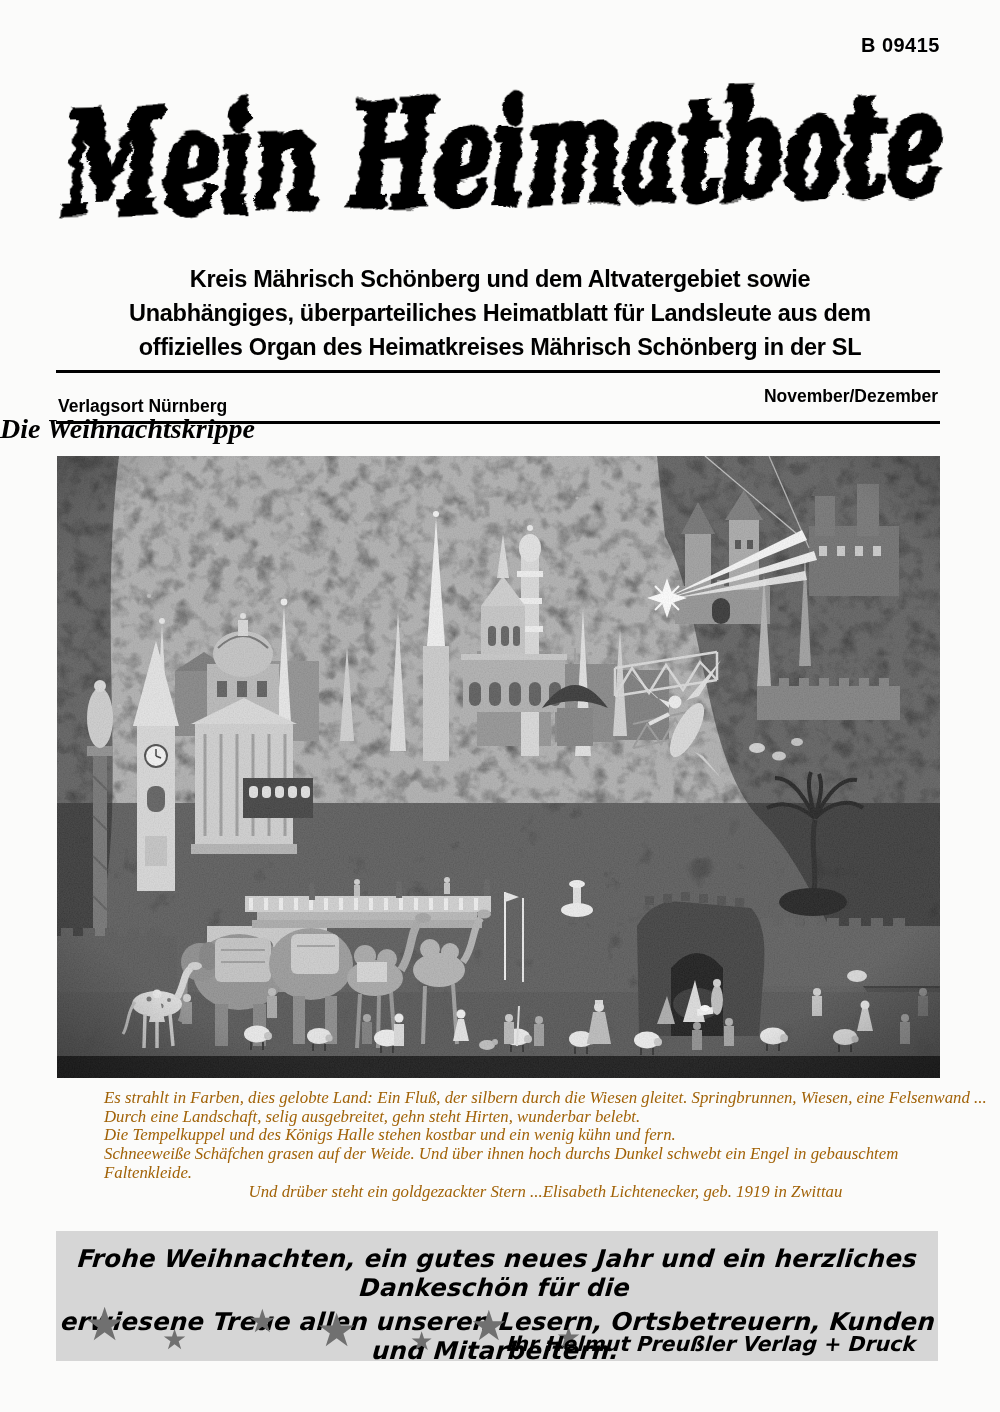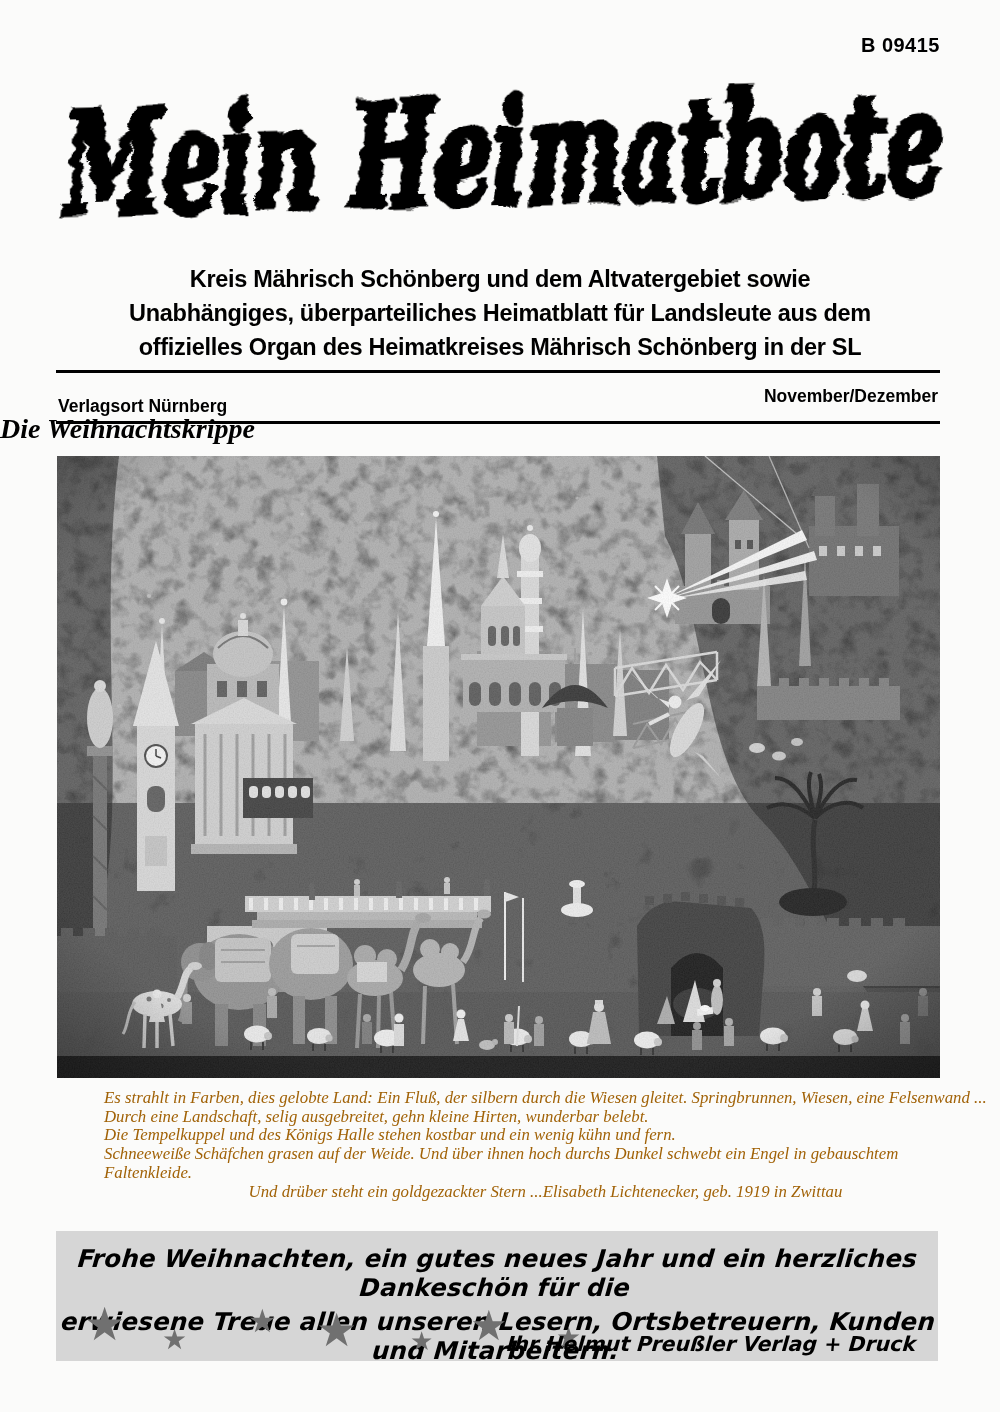--- a/index.html
+++ b/index.html
@@ -509,21 +509,21 @@
           <rect x="427" y="429" width="6" height="11" fill="#5c5c5c"></rect>
       </g>
 
       <rect x="0" y="0" width="883" height="622" filter="url(#grain)"></rect>
       <rect x="0" y="0" width="883" height="622" fill="url(#vign)"></rect>
     </svg>
   </div>
 
   <div class="caption">
     <div>Es strahlt in Farben, dies gelobte Land: Ein Fluß, der silbern durch die Wiesen gleitet. Springbrunnen, Wiesen, eine Felsenwand ...</div>
-    <div>Durch eine Landschaft, selig ausgebreitet, gehn kleine Hirten, wunderbar belebt.</div>
+    <div>Durch eine Landschaft, selig ausgebreitet, gehn steht Hirten, wunderbar belebt.</div>
     <div>Die Tempelkuppel und des Königs Halle stehen kostbar und ein wenig kühn und fern.</div>
     <div>Schneeweiße Schäfchen grasen auf der Weide. Und über ihnen hoch durchs Dunkel schwebt ein Engel in gebauschtem Faltenkleide.</div>
     <div class="cap-row">
       <span>Und drüber steht ein goldgezackter Stern ...</span>
       <span class="credit">Elisabeth Lichtenecker, geb. 1919 in Zwittau</span>
     </div>
   </div>
 
   <div class="greeting-box">
     <div class="greet-line script g1">Frohe Weihnachten, ein gutes neues Jahr und ein herzliches Dankeschön für die</div>

